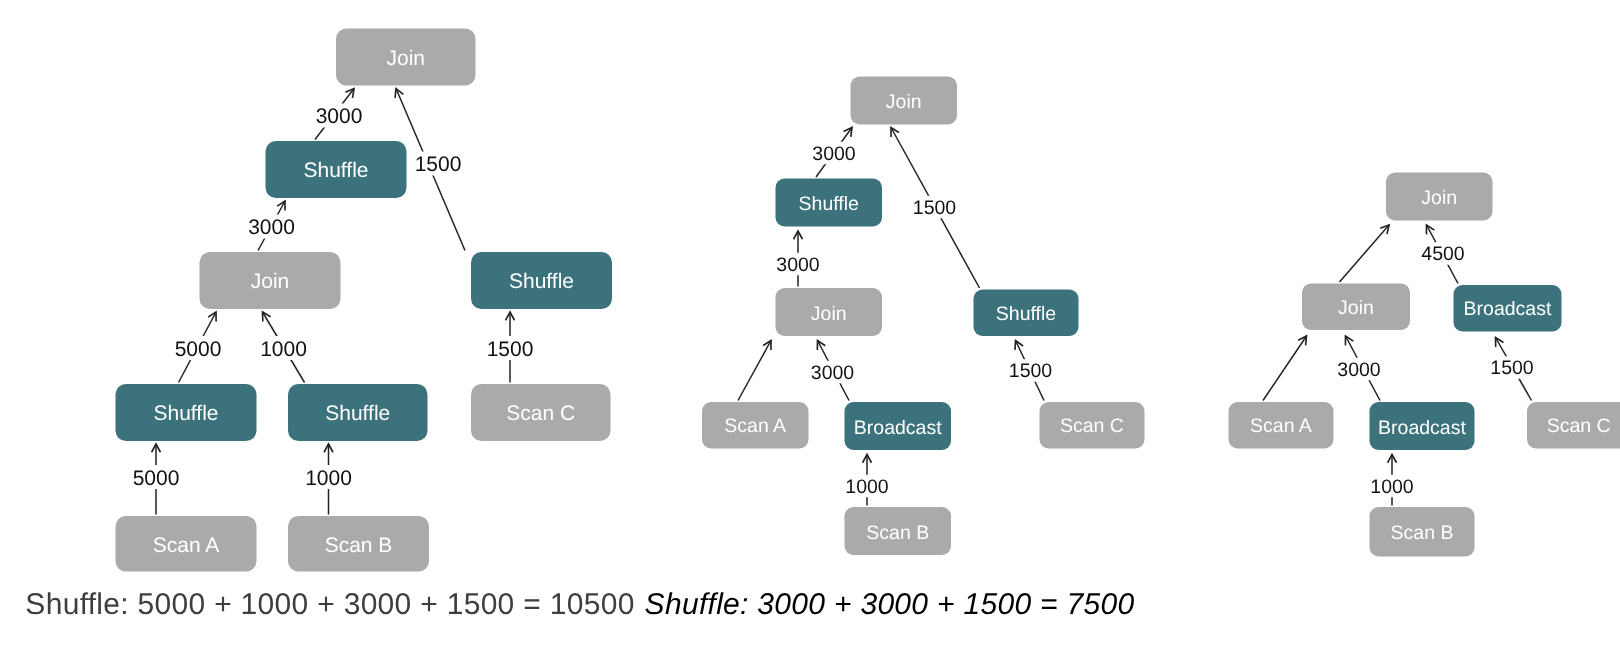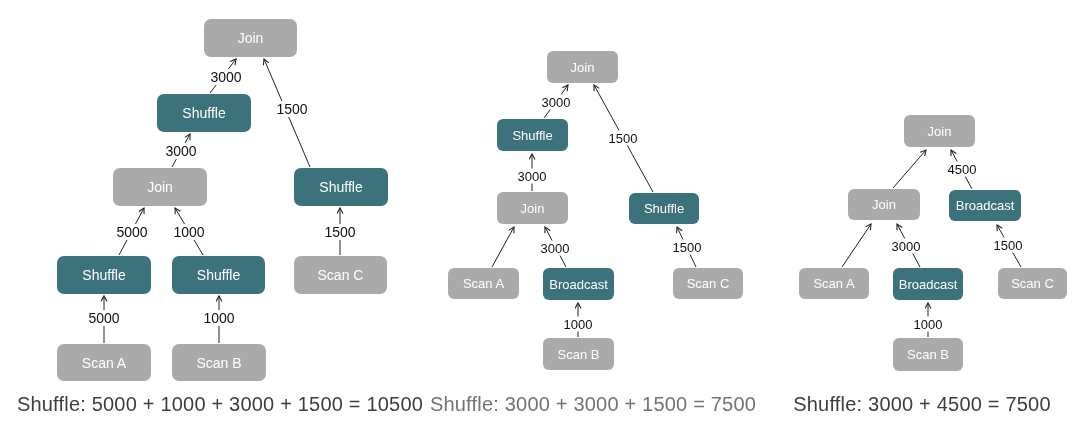--- a/index.html
+++ b/index.html
@@ -21,20 +21,21 @@
     top: 0;
   }
   .node {
     position: absolute;
     display: flex;
     align-items: center;
     justify-content: center;
     border-radius: 7px;
     white-space: nowrap;
     box-sizing: border-box;
+    margin-left: 20px;
   }
   .edge-label {
     position: absolute;
     transform: translate(-50%, -50%);
     background: #ffffff;
     padding: 1px 3px;
     line-height: 1;
     white-space: nowrap;
   }
   .caption {
@@ -71,22 +72,21 @@
       <line x1="578" y1="337" x2="578" y2="303" stroke="#222222" stroke-width="1" marker-end="url(#arrowhead)"></line>
       <line x1="696" y1="267" x2="677" y2="227" stroke="#222222" stroke-width="1" marker-end="url(#arrowhead)"></line>
       <line x1="893" y1="188" x2="926" y2="150" stroke="#222222" stroke-width="1" marker-end="url(#arrowhead)"></line>
       <line x1="972" y1="189" x2="951" y2="150" stroke="#222222" stroke-width="1" marker-end="url(#arrowhead)"></line>
       <line x1="842" y1="267" x2="871" y2="224" stroke="#222222" stroke-width="1" marker-end="url(#arrowhead)"></line>
       <line x1="920" y1="267" x2="897" y2="224" stroke="#222222" stroke-width="1" marker-end="url(#arrowhead)"></line>
       <line x1="928" y1="337" x2="928" y2="303" stroke="#222222" stroke-width="1" marker-end="url(#arrowhead)"></line>
       <line x1="1021" y1="267" x2="997" y2="225" stroke="#222222" stroke-width="1" marker-end="url(#arrowhead)"></line>
     </svg>
   <div class="caption" style="left: 220px; top: 404px; color: rgb(62, 62, 62);">Shuffle: 5000 + 1000 + 3000 + 1500 = 10500</div>
-  <div class="caption" style="left: 593px; top: 404px; color: #737373;">Shuffle: 3000 + 3000 + 1500 = 7500</div>
-  <div class="caption" style="left: 922px; top: 404px; color: rgb(62, 62, 62);">Shuffle: 3000 + 4500 = 7500</div>
+  <div class="caption" style="left: 593px; top: 404px; color: #000000; font-style: italic;">Shuffle: 3000 + 3000 + 1500 = 7500</div>
 <div class="edge-label" style="left: 226px; top: 77px; font-size: 14px; color: rgb(17, 17, 17);">3000</div>
     <div class="edge-label" style="left: 292px; top: 109px; font-size: 14px; color: rgb(17, 17, 17);">1500</div>
     <div class="edge-label" style="left: 181px; top: 151px; font-size: 14px; color: rgb(17, 17, 17);">3000</div>
     <div class="edge-label" style="left: 132px; top: 232px; font-size: 14px; color: rgb(17, 17, 17);">5000</div>
     <div class="edge-label" style="left: 189px; top: 232px; font-size: 14px; color: rgb(17, 17, 17);">1000</div>
     <div class="edge-label" style="left: 340px; top: 232px; font-size: 14px; color: rgb(17, 17, 17);">1500</div>
     <div class="edge-label" style="left: 104px; top: 318px; font-size: 14px; color: rgb(17, 17, 17);">5000</div>
     <div class="edge-label" style="left: 219px; top: 318px; font-size: 14px; color: rgb(17, 17, 17);">1000</div>
     <div class="node" style="left: 204px; top: 19px; width: 93px; height: 38px; font-size: 14px; background: rgb(170, 170, 170); color: rgb(255, 255, 255); border-radius: 7px;">Join</div>
     <div class="node" style="left: 157px; top: 94px; width: 94px; height: 38px; font-size: 14px; background: rgb(59, 114, 123); color: rgb(255, 255, 255); border-radius: 7px;">Shuffle</div>

